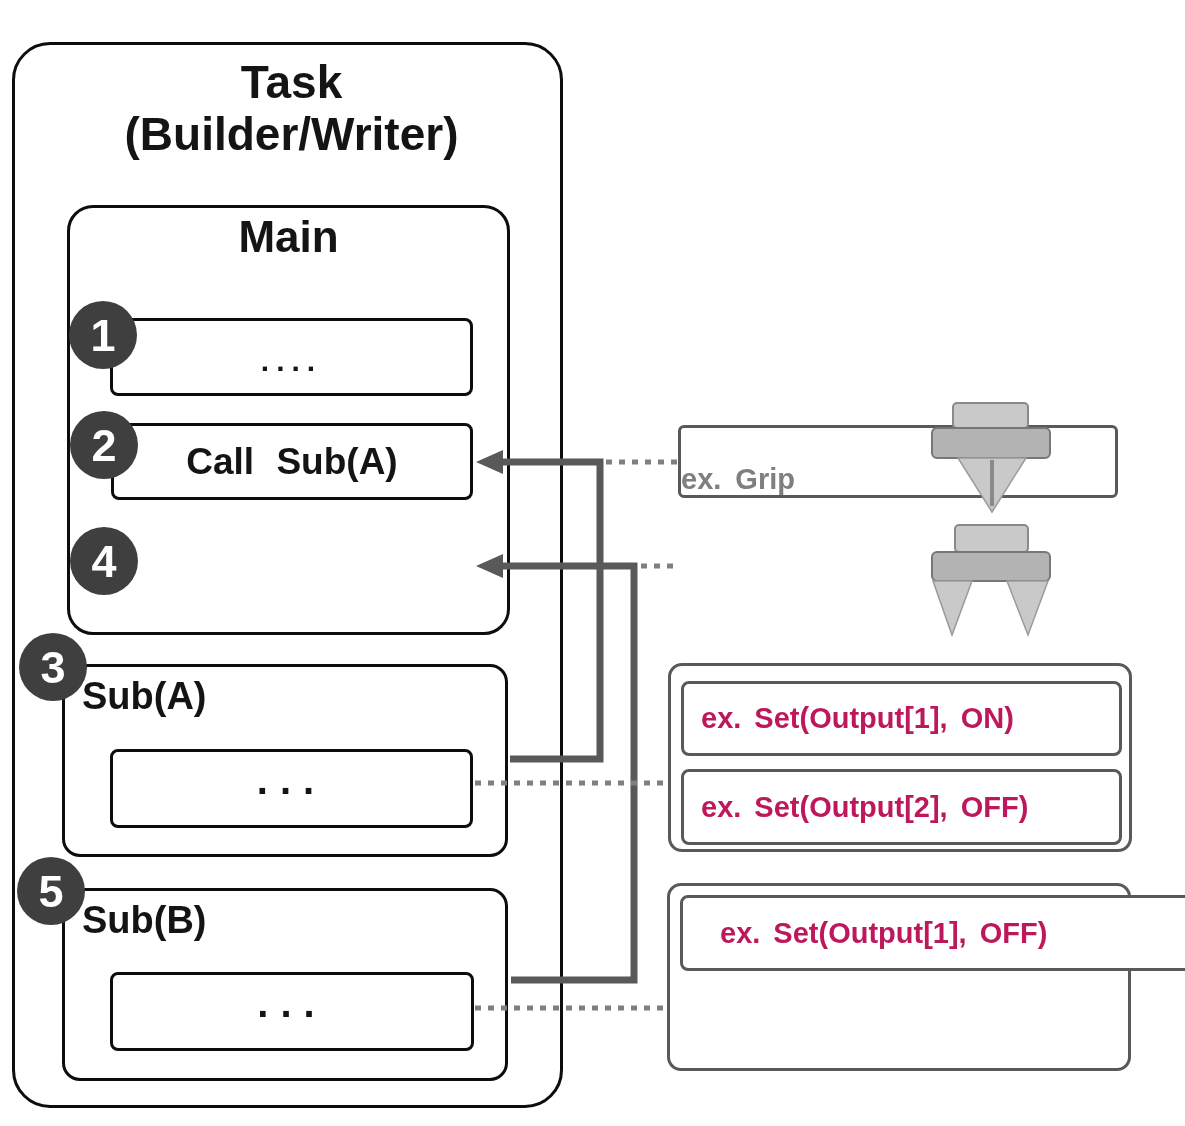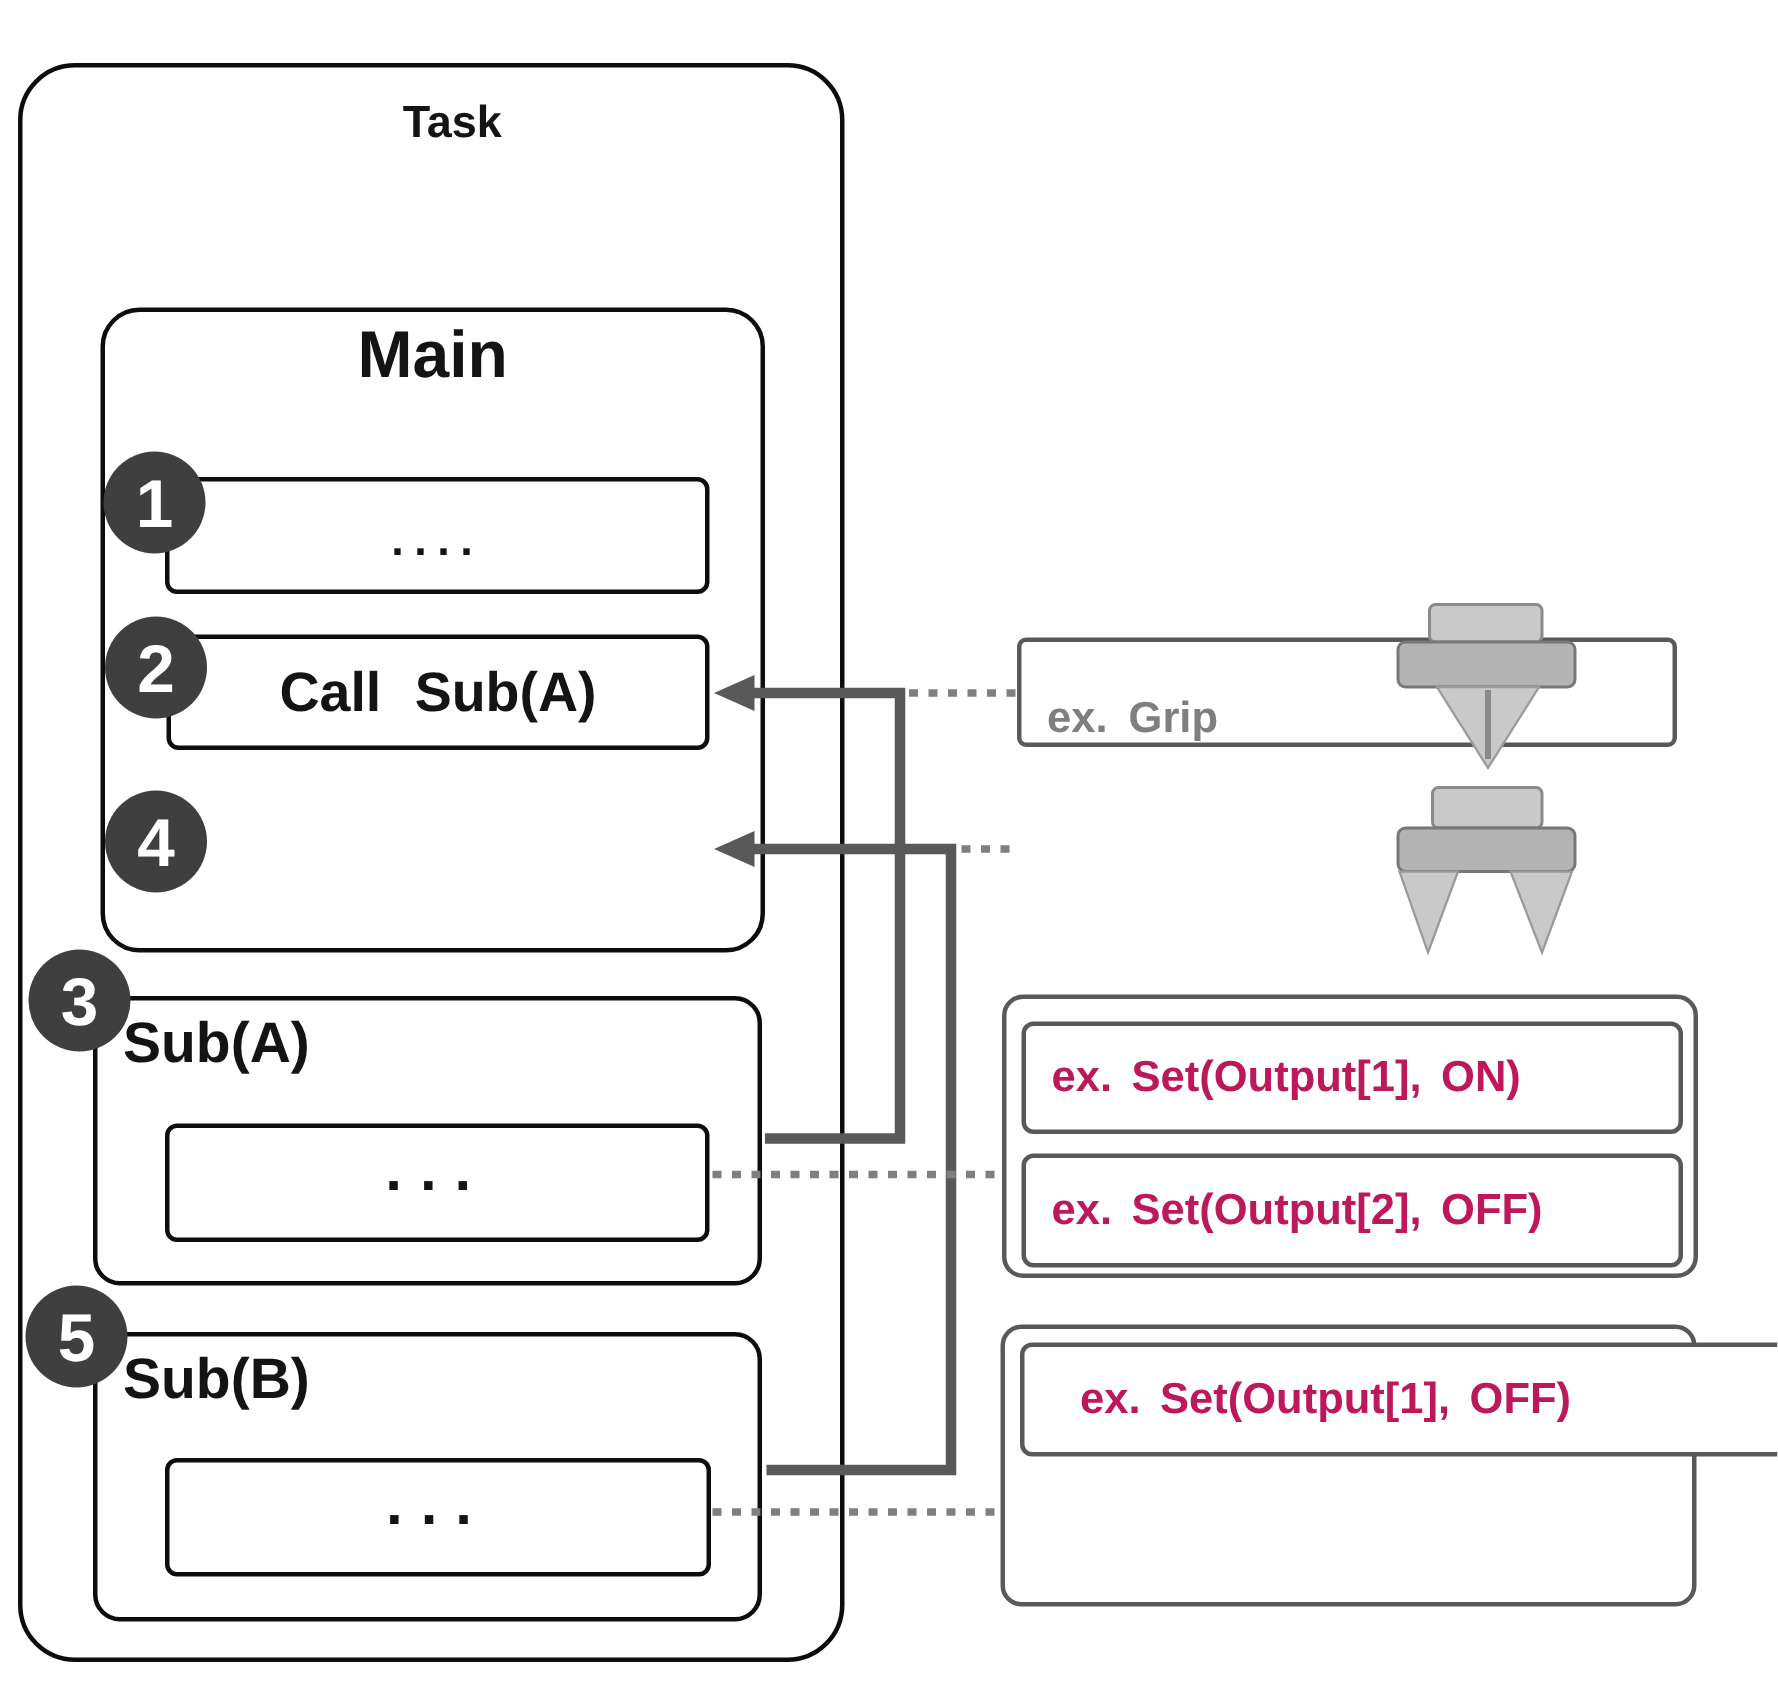--- a/index.html
+++ b/index.html
@@ -8,59 +8,60 @@
     font-family:"Liberation Sans","DejaVu Sans",sans-serif;color:#141414;
   }
   .box-black{position:absolute;background:#ffffff;border:3px solid #0d0d0d;box-sizing:border-box;}
   .box-gray{position:absolute;background:#ffffff;border:3px solid #595959;box-sizing:border-box;}
   .badge{
     position:absolute;width:68px;height:68px;border-radius:50%;background:#3f3f3f;
     color:#ffffff;display:flex;align-items:center;justify-content:center;
     font-weight:bold;font-size:45px;z-index:4;line-height:1;
   }
   .title-task{
-    position:absolute;left:26px;top:56px;width:551px;text-align:center;
-    font-weight:bold;font-size:30px;line-height:52px;z-index:1;
+    position:absolute;left:16px;top:56px;width:551px;text-align:center;
+    font-weight:bold;font-size:46px;line-height:52px;z-index:1;
   }
   .title-main{
     position:absolute;left:67px;top:212px;width:443px;text-align:center;
     font-weight:bold;font-size:44px;z-index:1;
   }
   .stmt{
     display:flex;align-items:center;justify-content:center;
     font-weight:bold;font-size:37px;word-spacing:12px;z-index:1;border-radius:8px;
   }
   .dots-small span{font-size:30px;font-weight:bold;letter-spacing:7px;transform:translateY(4px);}
   .dots-big span{font-size:40px;font-weight:bold;letter-spacing:12px;transform:translateY(-8px);}
   .sub-title{
     position:absolute;left:17px;top:8px;font-weight:bold;font-size:38px;z-index:1;
   }
   .ex-box{
     display:flex;align-items:center;border-radius:6px;
     font-weight:bold;font-size:29px;color:#7f7f7f;word-spacing:6px;
   }
-  .ex-box .lbl{padding-left:17px;margin-top:35px;}
+  .ex-box .lbl{margin-top:35px;}
   .ex-group{border-radius:14px;}
   .ex-inner{
     position:absolute;display:flex;align-items:center;border-radius:8px;
     font-weight:bold;font-size:29px;color:#be185d;word-spacing:5px;
     background:#ffffff;border:3px solid #595959;box-sizing:border-box;
   }
   .ex-inner .lbl{padding-left:17px;}
   svg.layer{position:absolute;left:0;top:0;z-index:2;pointer-events:none;}
   .icon{position:absolute;z-index:3;}
 </style>
 </head>
 <body>
 
 <div id="canvas">
 
   <div class="box-black" style="left:12px;top:42px;width:551px;height:1066px;border-radius:38px;"></div>
   <div class="title-task">
     <div>Task</div>
+    <div>(Builder/Writer)</div>
   </div>
 
   <div class="box-black" style="left:67px;top:205px;width:443px;height:430px;border-radius:26px;"></div>
   <div class="title-main">Main</div>
 
   <div class="box-black stmt dots-small" style="left:110px;top:318px;width:363px;height:78px;">
     <span>....</span>
   </div>
 
   <div class="box-black stmt" style="left:111px;top:423px;width:362px;height:77px;">

